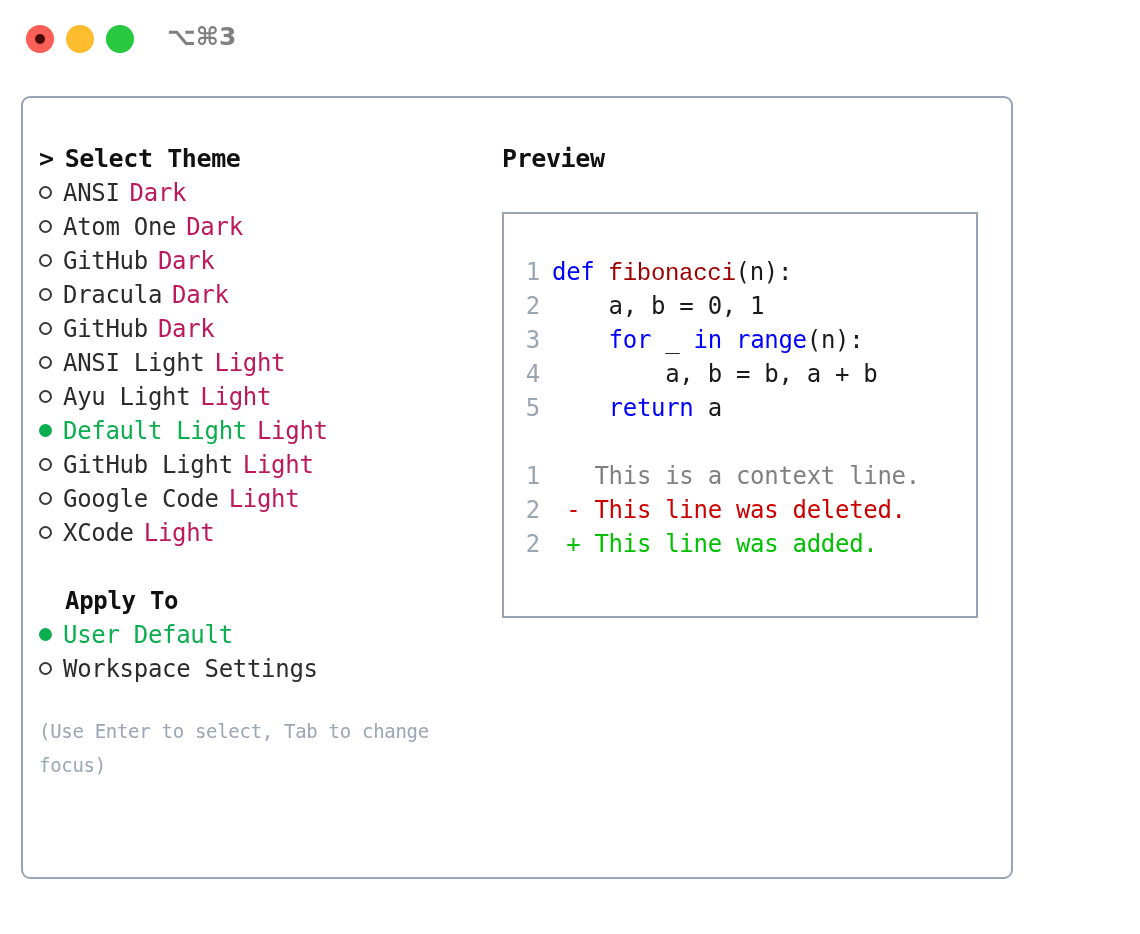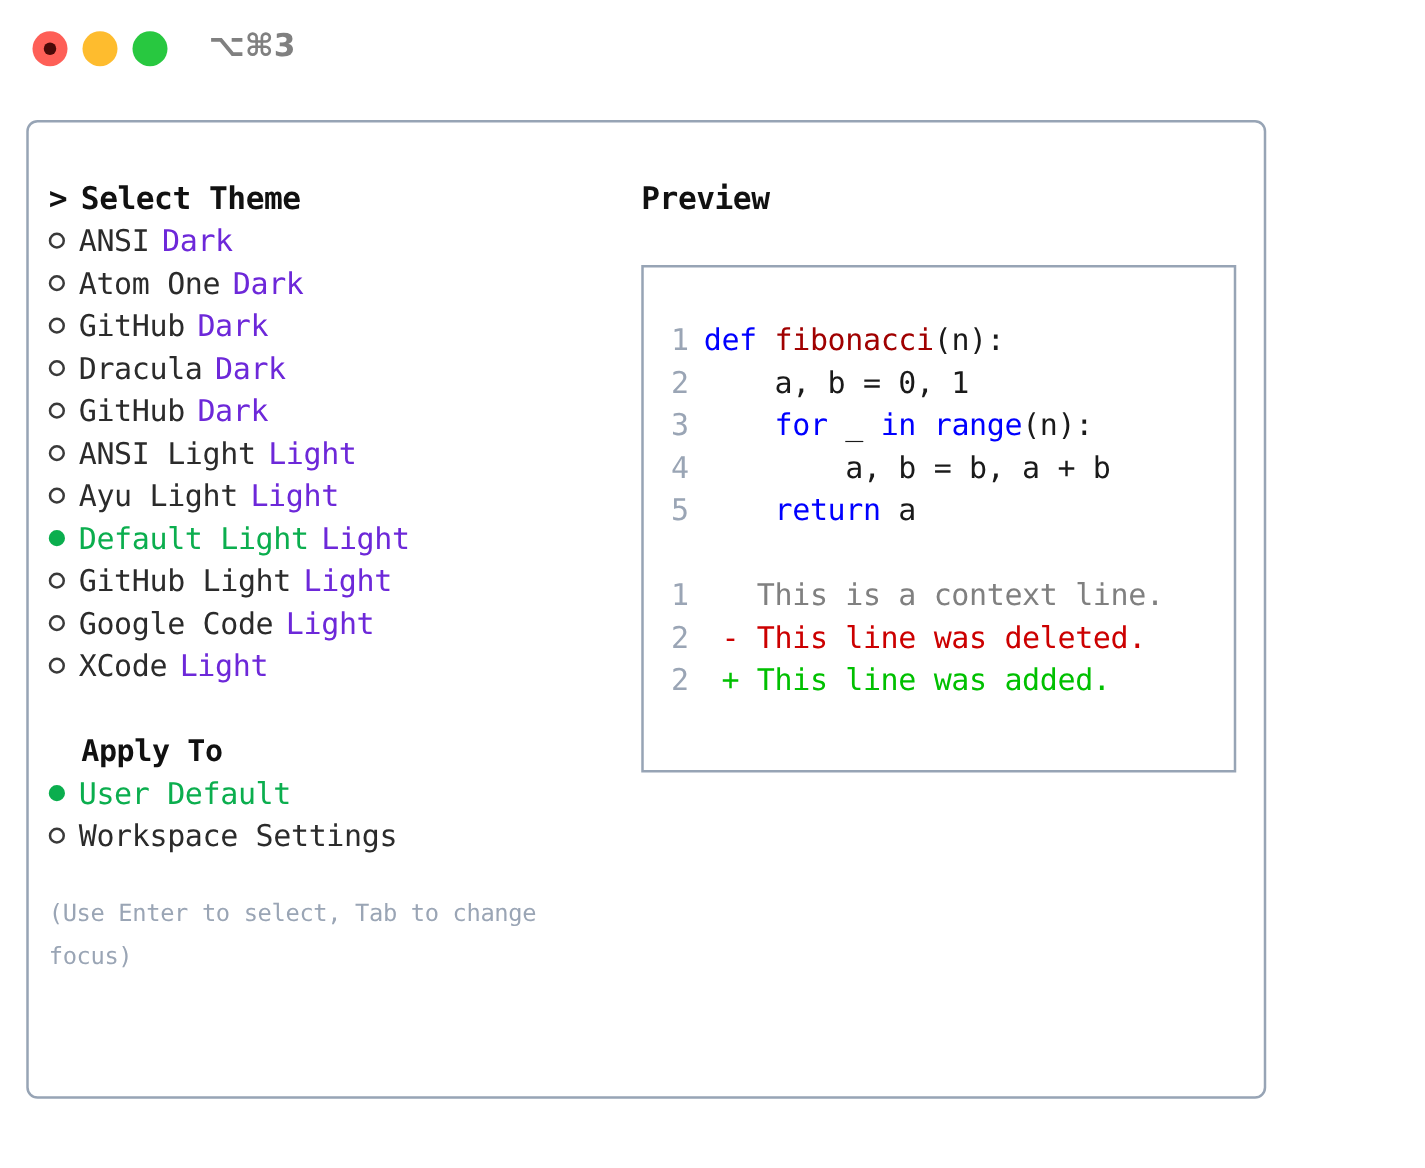--- a/index.html
+++ b/index.html
@@ -109,21 +109,21 @@
     box-sizing: border-box;
     vertical-align: 2px;
     margin-right: 11px;
   }
   .theme-row.selected .bullet {
     background: #0bae4e;
     border-color: #0bae4e;
   }
   .theme-row.selected .row-label { color: #0bae4e; }
   .row-tag {
-    color: #6d28d9;
+    color: #be185d;
     margin-left: 10px;
   }
 
   .section-heading {
     height: 34px;
     line-height: 34px;
     font-size: 24px;
     font-weight: 700;
     color: #111111;
     padding-left: 26px;
@@ -135,21 +135,21 @@
     font-size: 19px;
     line-height: 34px;
     color: #9aa5b5;
     width: 400px;
     letter-spacing: -0.3px;
   }
 
   
   #preview-column {
     position: absolute;
-    left: 490px;
+    left: 479px;
     top: 44px;
     width: 490px;
   }
   #preview-title {
     font-size: 25px;
     font-weight: 700;
     color: #111111;
     height: 34px;
     line-height: 34px;
     letter-spacing: -0.4px;
@@ -174,21 +174,21 @@
   }
   .code-line { height: 34px; }
   .ln {
     display: inline-block;
     width: 26px;
     text-align: right;
     color: #9aa5b5;
     margin-right: 12px;
   }
   .kw   { color: #0000ff; }
-  .fn   { color: #a00000; }
+  .fn   { color: #a00000; font-family: Liberation Mono, monospace; }
   .pl   { color: #1a1a1a; }
   .diff-ctx { color: #808080; }
   .diff-del { color: #cc0000; }
   .diff-add { color: #00c000; }
   .spacer-line { height: 34px; }
 </style>
 </head>
 <body>
 
 <div id="app-window">

